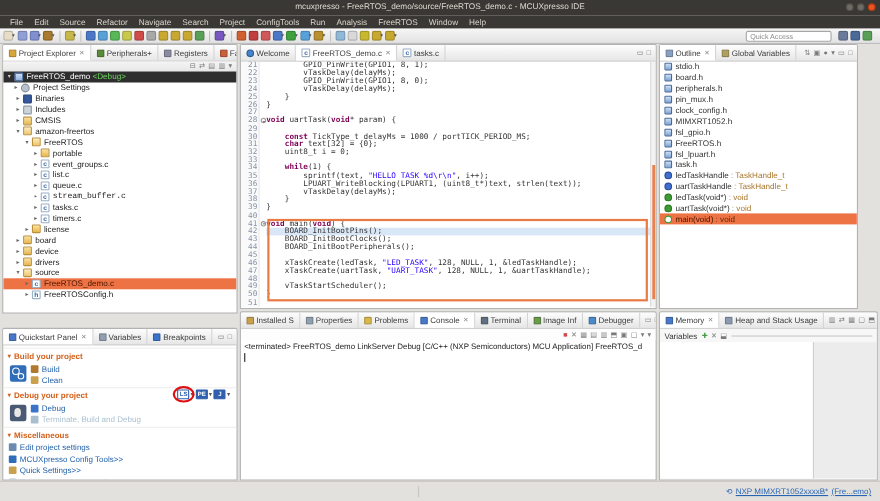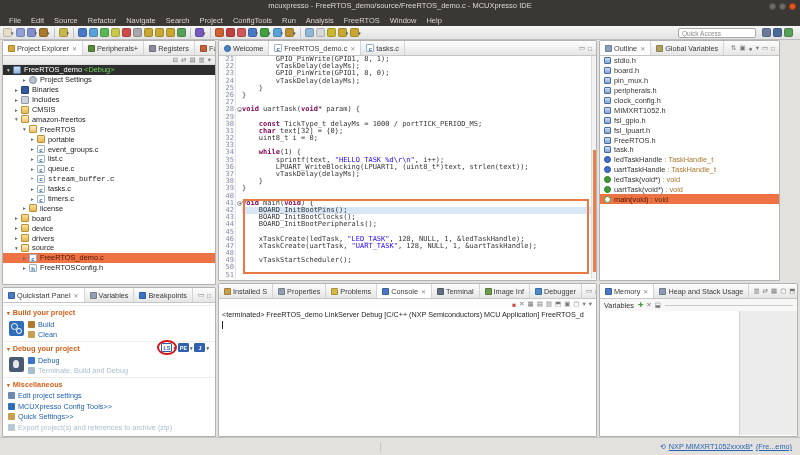--- a/index.html
+++ b/index.html
@@ -293,21 +293,21 @@
       <span class="glyph">▥</span>
       <span class="glyph">▾</span>
     </div>
     <div class="tree" id="tree">
         <div class="trow sel-dark" style="padding-left: 2px;">
           <span class="arrow">▾</span>
           <span class="ti project"></span>
           <span>FreeRTOS_demo</span>
           <span class="suffix-debug"> &lt;Debug&gt;</span>
         </div>
-        <div class="trow" style="padding-left: 18px;">
+        <div class="trow" style="padding-left: 8px;">
           <span class="arrow">▸</span>
           <span class="ti settings"></span>
           <span>Project Settings</span>
         </div>
         <div class="trow" style="padding-left: 10px;">
           <span class="arrow">▸</span>
           <span class="ti binaries"></span>
           <span>Binaries</span>
         </div>
         <div class="trow" style="padding-left: 10px;">
@@ -614,45 +614,45 @@
         <div class="orow">
           <span class="oi include"></span>
           <span>stdio.h</span>
         </div>
         <div class="orow">
           <span class="oi include"></span>
           <span>board.h</span>
         </div>
         <div class="orow">
           <span class="oi include"></span>
+          <span>peripherals.h</span>
+        </div>
+        <div class="orow">
+          <span class="oi include"></span>
           <span>pin_mux.h</span>
         </div>
         <div class="orow">
           <span class="oi include"></span>
-          <span>peripherals.h</span>
-        </div>
-        <div class="orow">
-          <span class="oi include"></span>
           <span>clock_config.h</span>
         </div>
         <div class="orow">
           <span class="oi include"></span>
           <span>MIMXRT1052.h</span>
         </div>
         <div class="orow">
           <span class="oi include"></span>
           <span>fsl_gpio.h</span>
         </div>
         <div class="orow">
           <span class="oi include"></span>
+          <span>FreeRTOS.h</span>
+        </div>
+        <div class="orow">
+          <span class="oi include"></span>
           <span>fsl_lpuart.h</span>
-        </div>
-        <div class="orow">
-          <span class="oi include"></span>
-          <span>FreeRTOS.h</span>
         </div>
         <div class="orow">
           <span class="oi include"></span>
           <span>task.h</span>
         </div>
         <div class="orow">
           <span class="oi var"></span>
           <span>ledTaskHandle</span>
           <span class="otype"> : TaskHandle_t</span>
         </div>
@@ -672,21 +672,21 @@
           <span class="otype"> : void</span>
         </div>
         <div class="orow sel">
           <span class="oi func-main"></span>
           <span>main(void)</span>
           <span class="otype"> : void</span>
         </div>
       </div>
   </div>
 
-  <div class="panel" style="left:2px;top:247px;width:214px;bottom:0;">
+  <div class="panel" style="left:2px;top:258px;width:214px;bottom:0;">
     <div class="ptabs" id="qs-tabs">
         <div class="ptab active">
           <span class="tab-ic" style="background: rgb(74, 120, 200);"></span>
           <span>Quickstart Panel</span>
           <span class="close-x">✕</span>
         </div>
         <div class="ptab">
           <span class="tab-ic" style="background: rgb(144, 160, 176);"></span>
           <span>Variables</span>
         </div>

